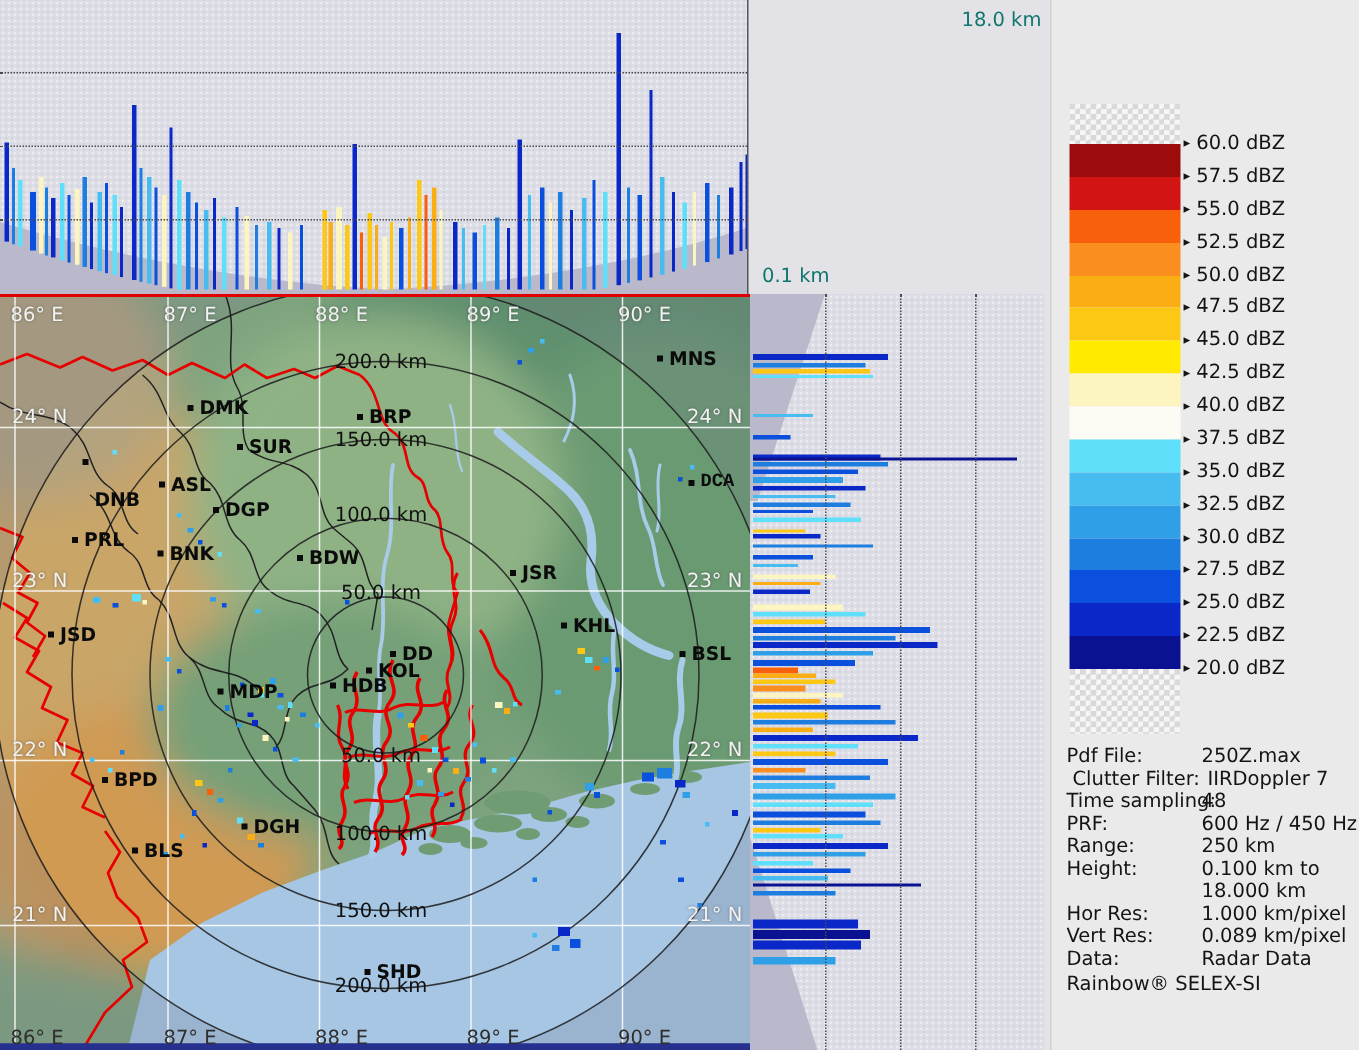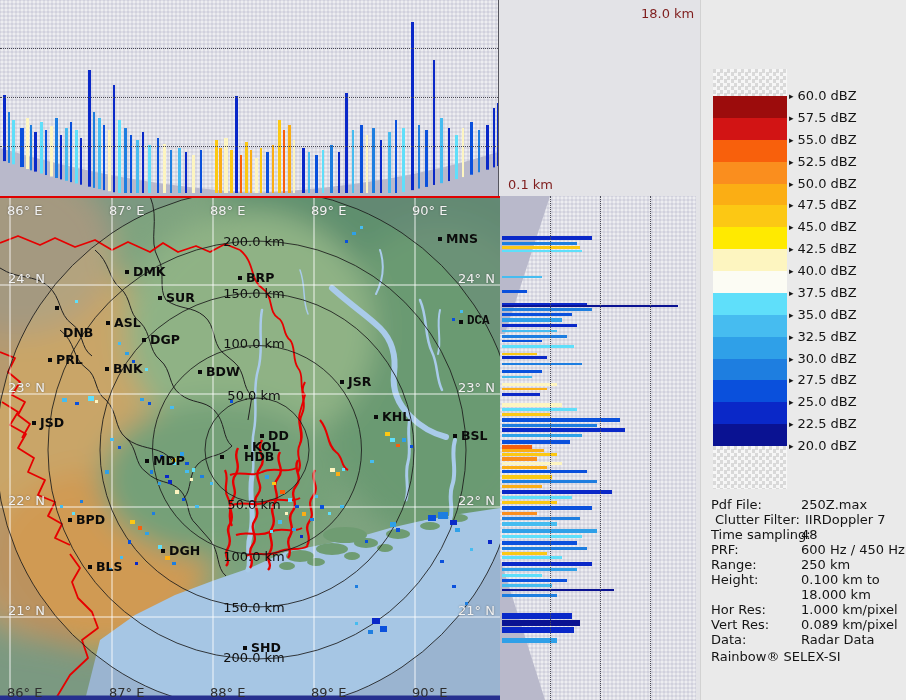--- a/index.html
+++ b/index.html
@@ -18,21 +18,21 @@
   #right-profile{left:500px;top:196px;width:196px;height:504px;}
   #right-profile .vgrid{position:absolute;top:0;height:100%;width:0;border-left:1px dotted #4a4a55;}
   #map{position:absolute;left:0;top:196px;width:500px;height:504px;overflow:hidden;background:#7ea37f;}
   #map svg{position:absolute;left:0;top:0;}
   .maplabel{position:absolute;font-size:13px;white-space:nowrap;pointer-events:none;}
   .lonlat-light{color:#f2f2f2;text-shadow:0 0 2px rgba(60,60,60,.6);}
   .lonlat-dark{color:#2e2e2e;}
   .ringlabel{color:#101010;transform:translateX(-50%);}
   .citylabel{color:#0b0b0b;font-weight:bold;font-size:12.5px;}
   .citydot{position:absolute;width:4px;height:4px;background:#0b0b0b;}
-  .axis-km{position:absolute;font-size:13px;color:#7f1d1d;}
+  .axis-km{position:absolute;font-size:13px;color:#0f766e;}
   #legend{position:absolute;left:700px;top:0;width:206px;height:700px;background:#eaeaea;border-left:1px solid #d2d2d2;}
   #legend-title{position:absolute;top:6px;left:0;width:100%;text-align:center;font-size:15px;color:#111;line-height:20px;}
   #legend-scale{position:absolute;left:12px;top:69px;width:74px;}
   .swatch{width:74px;}
   .checker{background-image:conic-gradient(#f6f6f6 25%,#d9d9d9 0 50%,#f6f6f6 0 75%,#d9d9d9 0);background-size:7px 7px;}
   .lvl{position:absolute;left:88px;font-size:13px;color:#141414;white-space:nowrap;}
   .lvl .arr{font-size:9px;margin-right:4px;vertical-align:1px;}
   .meta-row{position:absolute;font-size:13px;color:#141414;white-space:nowrap;}
   .meta-label{position:absolute;left:10px;}
   .meta-value{position:absolute;left:100px;}
@@ -402,21 +402,21 @@
       <div class="maplabel citylabel" style="left:382px;top:213px;">KHL</div>
       <div class="citydot" style="left:32px;top:225px;"></div>
       <div class="maplabel citylabel" style="left:40px;top:219px;">JSD</div>
       <div class="citydot" style="left:453px;top:238px;"></div>
       <div class="maplabel citylabel" style="left:461px;top:232px;">BSL</div>
       <div class="citydot" style="left:260px;top:238px;"></div>
       <div class="maplabel citylabel" style="left:268px;top:232px;">DD</div>
       <div class="citydot" style="left:244px;top:249px;"></div>
       <div class="maplabel citylabel" style="left:252px;top:243px;">KOL</div>
       <div class="citydot" style="left:220px;top:259px;"></div>
-      <div class="maplabel citylabel" style="left:228px;top:253px;margin-left:16px;">HDB</div>
+      <div class="maplabel citylabel" style="left:228px;top:253px;">HDB</div>
       <div class="citydot" style="left:145px;top:263px;"></div>
       <div class="maplabel citylabel" style="left:153px;top:257px;">MDP</div>
       <div class="citydot" style="left:68px;top:322px;"></div>
       <div class="maplabel citylabel" style="left:76px;top:316px;">BPD</div>
       <div class="citydot" style="left:161px;top:353px;"></div>
       <div class="maplabel citylabel" style="left:169px;top:347px;">DGH</div>
       <div class="citydot" style="left:88px;top:369px;"></div>
       <div class="maplabel citylabel" style="left:96px;top:363px;">BLS</div>
       <div class="citydot" style="left:243px;top:450px;"></div>
       <div class="maplabel citylabel" style="left:251px;top:444px;">SHD</div>

